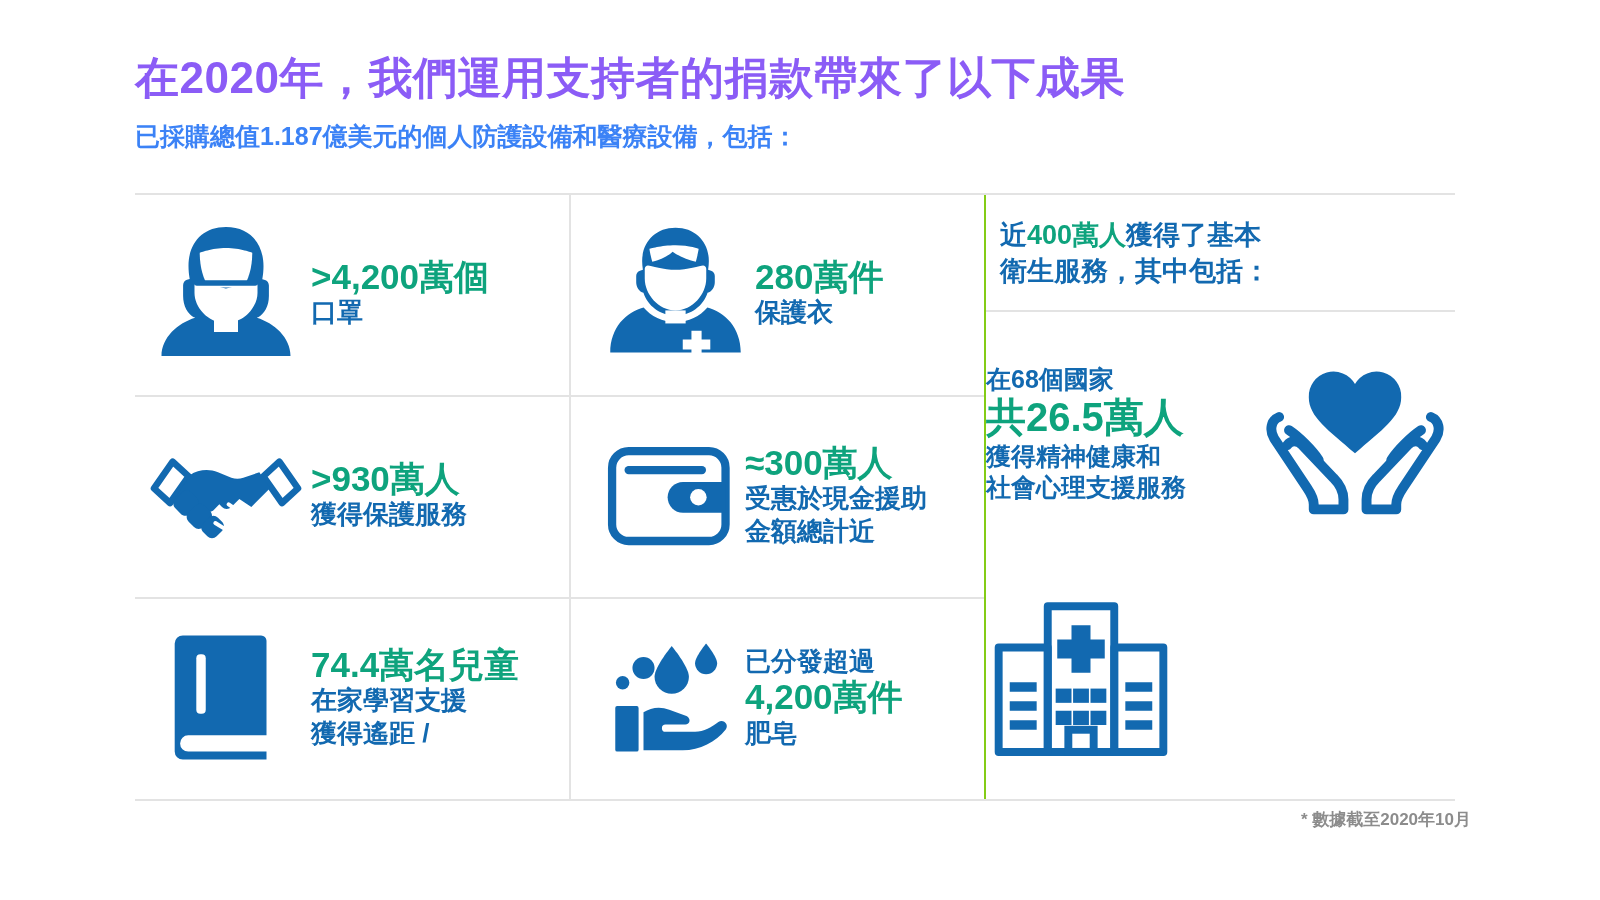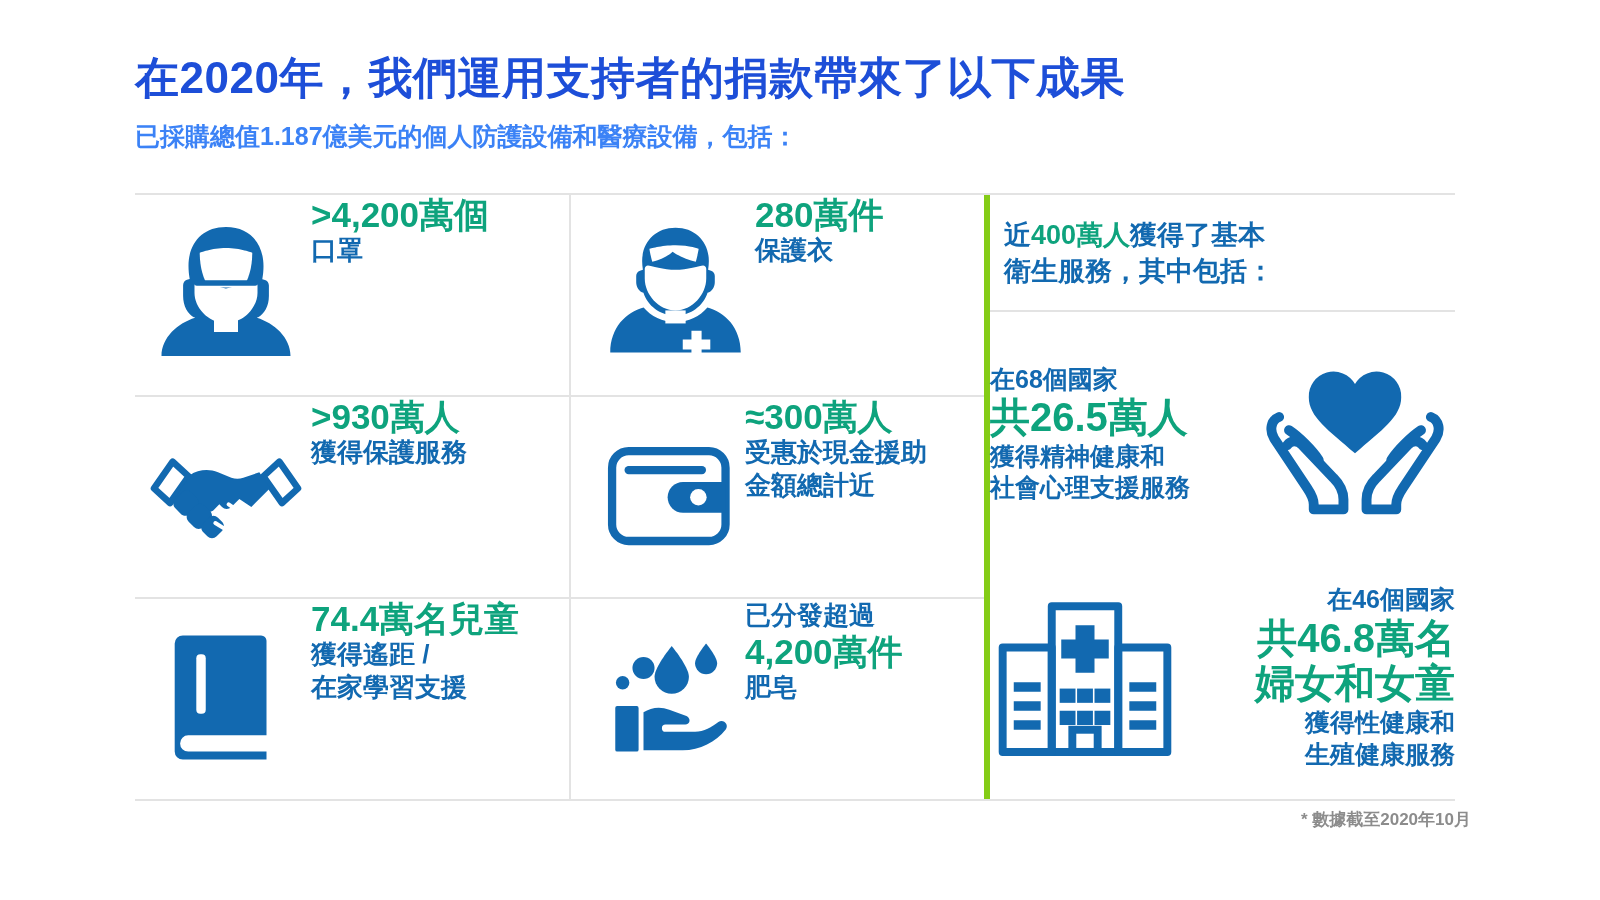--- a/index.html
+++ b/index.html
@@ -6,41 +6,41 @@
   body{
     width:1600px;height:900px;background:#ffffff;
     font-family:"Liberation Sans","DejaVu Sans",sans-serif;
     overflow:hidden;
   }
   .page{position:relative;width:1600px;height:900px;box-sizing:border-box;}
 
   
   .hdr{position:absolute;left:135px;top:52px;width:1320px;}
   .title{
-    font-size:44px;font-weight:bold;color:#1d4ed8;letter-spacing:.5px;
+    font-size:44px;font-weight:bold;color:#8b5cf6;letter-spacing:.5px;
     line-height:1.2;white-space:nowrap;
   }
   .subtitle{
     margin-top:16px;font-size:25px;font-weight:bold;color:#3b82f6;
     line-height:1.2;white-space:nowrap;
   }
 
   
   .grid{
     position:absolute;left:135px;top:193px;width:1320px;height:608px;
     display:flex;border-top:2px solid #e3e3e3;border-bottom:2px solid #e3e3e3;
     box-sizing:border-box;
   }
   .col-left{width:434px;display:flex;flex-direction:column;}
   .col-mid{width:413px;display:flex;flex-direction:column;
-           border-left:2px solid #e3e3e3;border-right:6px solid #84cc16;}
+           border-left:2px solid #e3e3e3;border-right:2px solid #84cc16;}
   .col-right{flex:1;display:flex;flex-direction:column;}
 
   .cell{
-    flex:1;display:flex;box-sizing:border-box;
+    flex:1;display:flex;align-items:center;box-sizing:border-box;
     padding:0 6px 4px 6px;
   }
   .col-left .cell + .cell, .col-mid .cell + .cell{border-top:2px solid #e3e3e3;}
 
   .icon{flex:0 0 auto;display:flex;align-items:center;justify-content:center;}
   .txt{flex:1;}
 
   .big{
     color:#0ea37d;font-weight:bold;font-size:35px;line-height:1.12;
     white-space:nowrap;
@@ -139,22 +139,22 @@
           <svg class="ico-svg" width="110" height="135" viewBox="0 0 80 100" aria-hidden="true">
             <g fill="#1269b0">
               <path d="M8 4 h58 a4 4 0 0 1 4 4 v70 h-58 a6 6 0 0 0 0 12 h58 v6 h-62 a6 6 0 0 1 -6 -6 v-80 a6 6 0 0 1 6 -6 z"></path>
             </g>
             <rect x="18" y="18" width="7" height="44" rx="3" fill="#ffffff"></rect>
             <path d="M12 80 h54 v6 h-54 a3 3 0 0 1 0 -6 z" fill="#ffffff"></path>
           </svg>
         </div>
         <div class="txt">
           <div class="big">74.4萬名兒童</div>
+          <div class="sml">在家學習支援</div>
           <div class="sml">獲得遙距 /</div>
-          <div class="sml">在家學習支援</div>
         </div>
       </div>
     </div>
 
     <div class="col-mid">
 
       <div class="cell" style="padding-left:24px;">
         <div class="icon" style="width:160px;">
           <svg class="ico-svg" width="145" height="150" viewBox="0 0 100 100" aria-hidden="true">
             <g fill="#1269b0">
@@ -260,26 +260,19 @@
               <rect x="15" y="58" width="17" height="6"></rect>
               <rect x="15" y="70" width="17" height="6"></rect>
               <rect x="15" y="82" width="17" height="6"></rect>
               <rect x="88" y="58" width="17" height="6"></rect>
               <rect x="88" y="70" width="17" height="6"></rect>
               <rect x="88" y="82" width="17" height="6"></rect>
             </g>
             <rect x="52" y="88" width="16" height="14" fill="none" stroke="#1269b0" stroke-width="5"></rect>
           </svg>
         </div>
-        <div class="rc-txt ta-r">
-          <div class="sml">在46個國家</div>
-          <div class="big">共46.8萬名</div>
-          <div class="big">婦女和女童</div>
-          <div class="sml">獲得性健康和</div>
-          <div class="sml">生殖健康服務</div>
-        </div>
       </div>
     </div>
   </div>
 
   <div class="foot">* 數據截至2020年10月</div>
 
 </div>
 
 </body></html>

